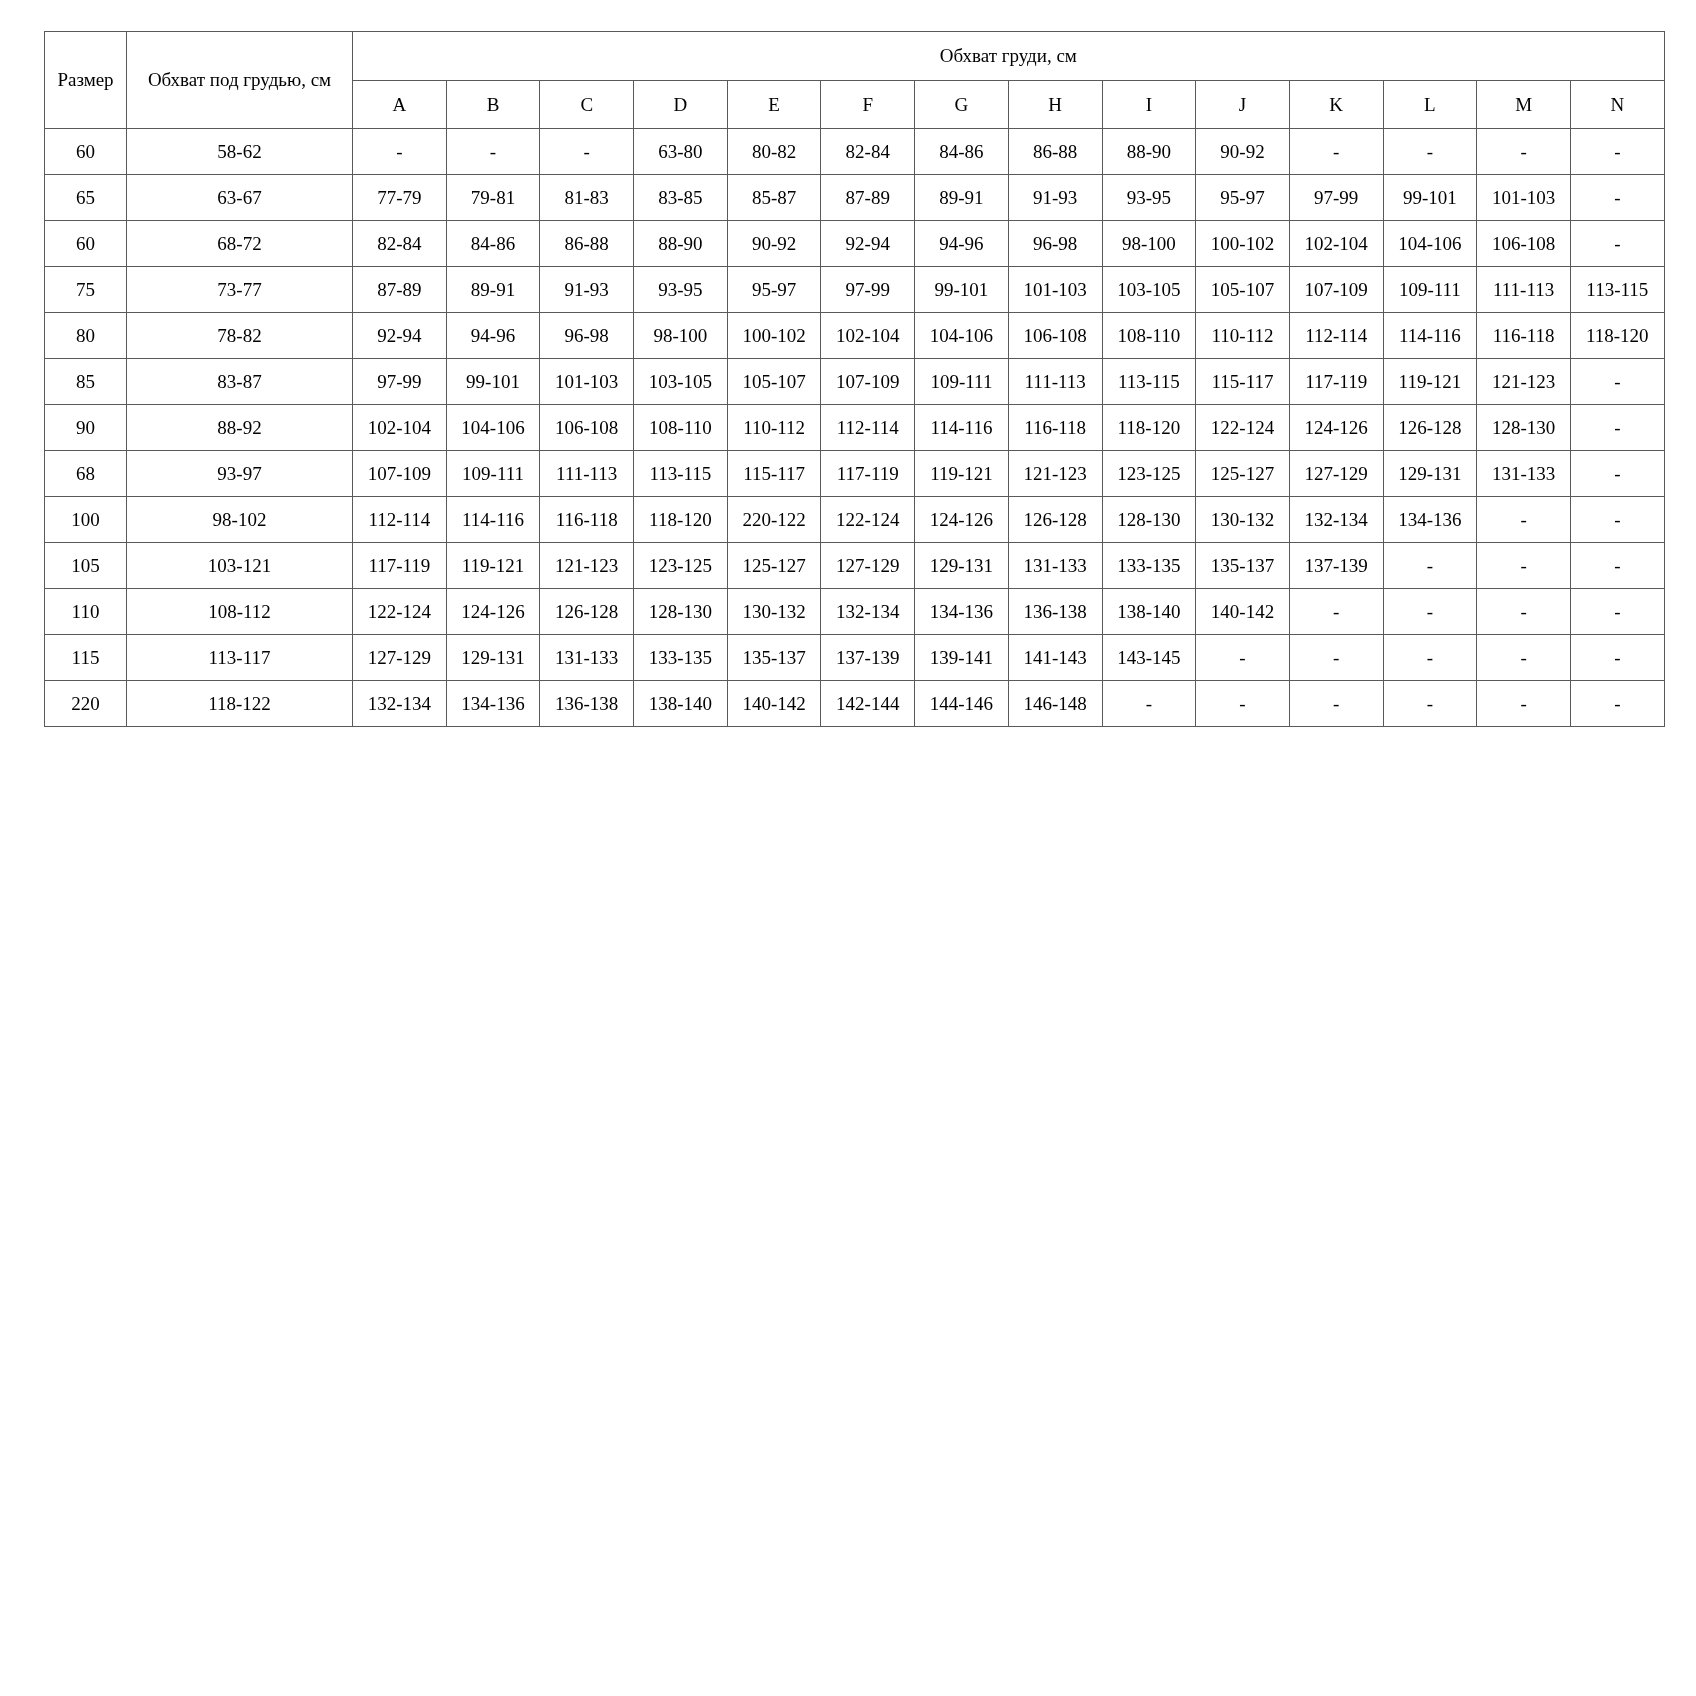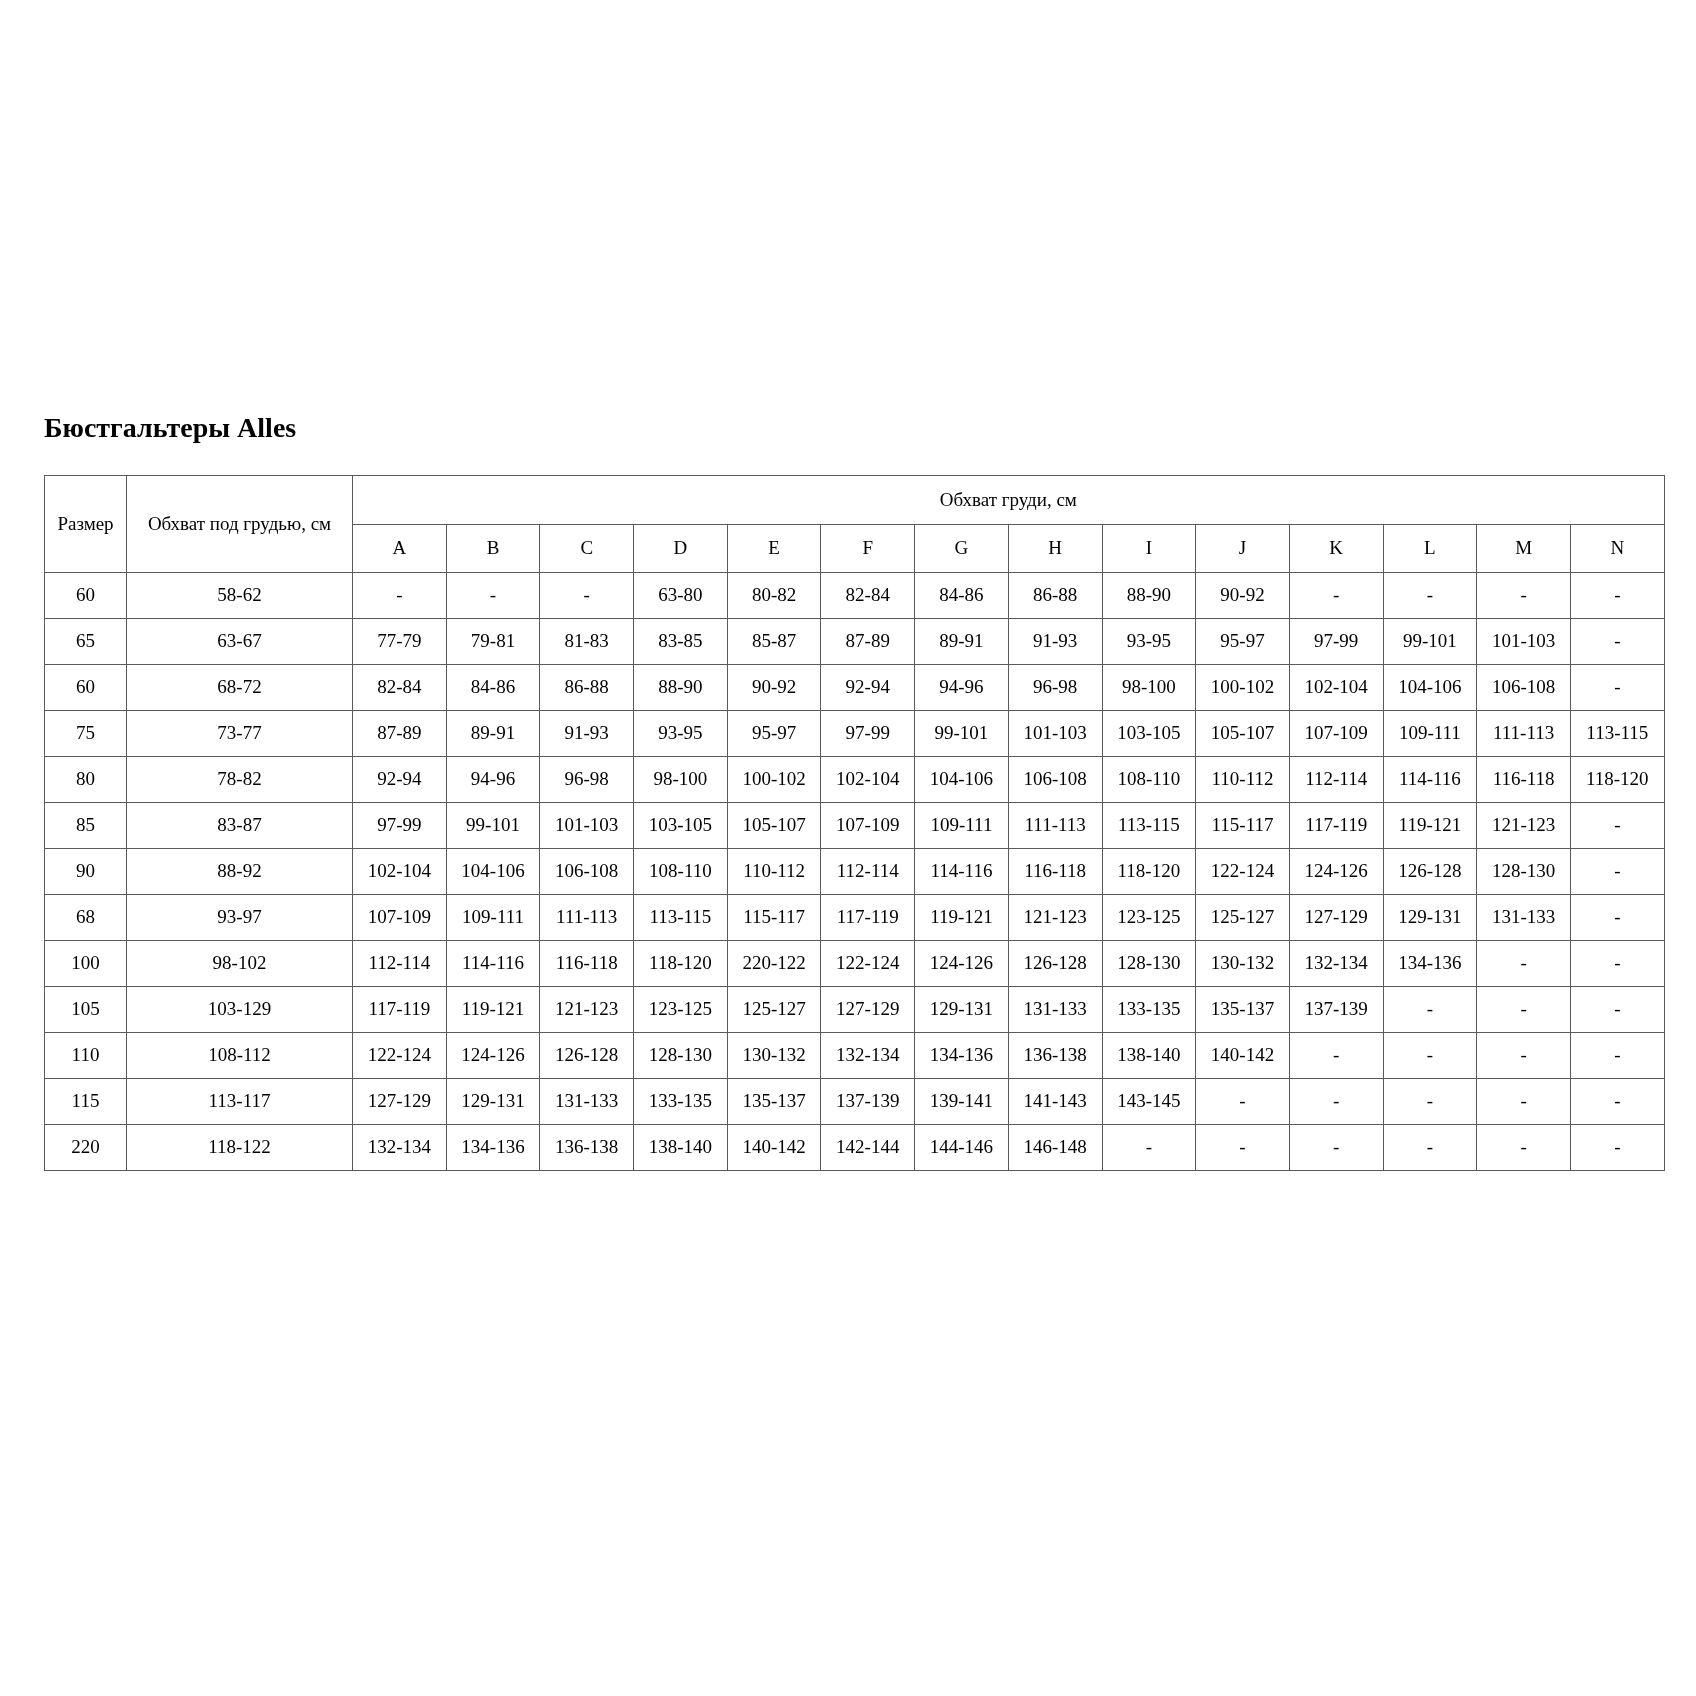--- a/index.html
+++ b/index.html
@@ -48,21 +48,20 @@
   col.col-underbust { width: 226px; }
   col.col-cup       { width: 93.7px; }
   tr.group-header-row th { height: 48px; }
   tr.cup-letters-row th  { height: 47px; }
   tbody tr td { height: 45px; }
 </style>
 </head>
 <body>
 
 <div class="page">
-  <h1 class="page-title">Бюстгальтеры Alles</h1>
 
   <table class="size-chart">
     <colgroup id="chart-colgroup">
       <col class="col-size">
       <col class="col-underbust">
     <col class="col-cup">
         <col class="col-cup">
         <col class="col-cup">
         <col class="col-cup">
         <col class="col-cup">
@@ -257,21 +256,21 @@
           <td>126-128</td>
           <td>128-130</td>
           <td>130-132</td>
           <td>132-134</td>
           <td>134-136</td>
           <td>-</td>
           <td>-</td>
         </tr>
         <tr>
           <td>105</td>
-          <td>103-129</td>
+          <td>103-121</td>
           <td>117-119</td>
           <td>119-121</td>
           <td>121-123</td>
           <td>123-125</td>
           <td>125-127</td>
           <td>127-129</td>
           <td>129-131</td>
           <td>131-133</td>
           <td>133-135</td>
           <td>135-137</td>

